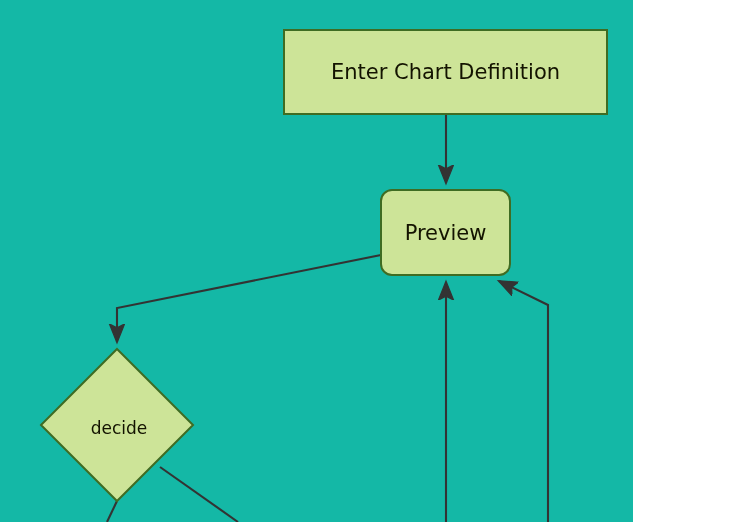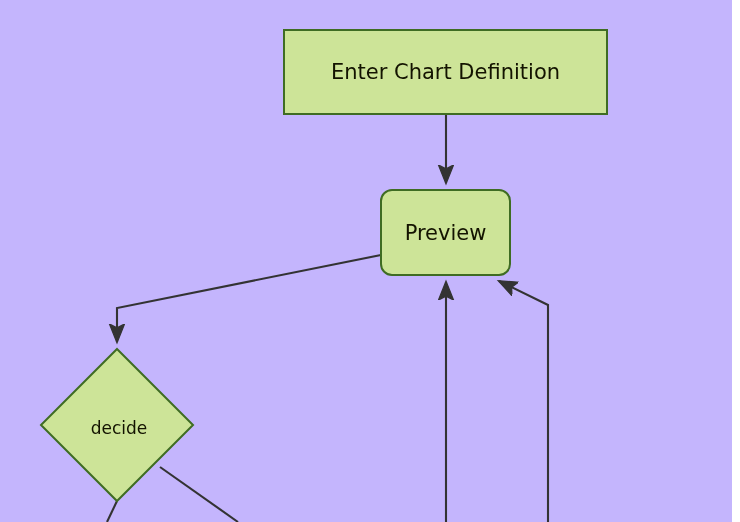--- a/index.html
+++ b/index.html
@@ -9,23 +9,23 @@
     background: #ffffff;
   }
   body {
     width: 740px;
     height: 522px;
     overflow: hidden;
     font-family: "DejaVu Sans", "Liberation Sans", sans-serif;
   }
   #diagram-root {
     position: relative;
-    width: 732px;
+    width: 633px;
     height: 522px;
-    background: #c4b5fd;
+    background: #14b8a6;
   }
   #flow-svg {
     position: absolute;
     top: 0;
     left: 0;
     width: 740px;
     height: 522px;
     display: block;
   }
   .node-shape {

